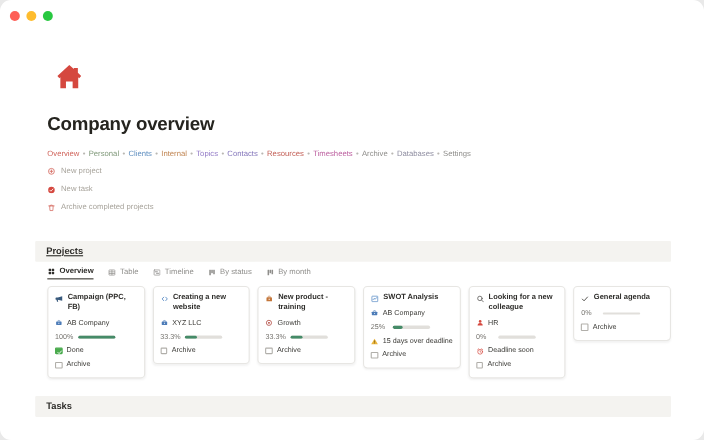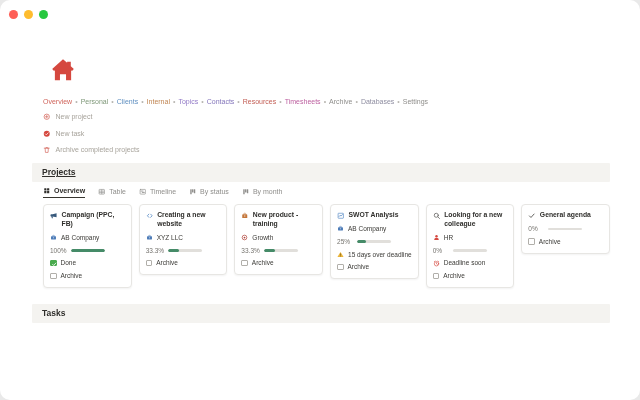--- a/index.html
+++ b/index.html
@@ -11,21 +11,21 @@
   .page-icon { margin:57px 0 0 18px; width:26px; height:27px; }
   .page-icon svg { width:26px; height:27px; }
   .page-title { margin:19px 0 0 11px; font-size:17px; font-weight:700; color:#25241f; letter-spacing:-0.2px; }
   .nav { margin:13px 0 0 11px; font-size:7px; line-height:1.3; white-space:nowrap; }
   .nav a { text-decoration:none; cursor:pointer; }
   .nav .sep { color:#b9b7b2; margin:0 3px; }
   .band { margin-top:17px; background:#f4f3f0; padding:4.5px 10px; font-size:8.5px; font-weight:700; color:#2f2e2b; border-radius:1px; }
   .qa-rows { margin:7px 0 0 11px; }
   .qa-row { display:flex; align-items:center; gap:5px; margin-bottom:9px; font-size:7px; color:#a7a39b; cursor:pointer; }
   .qa-row svg { width:7.5px; height:7.5px; flex:0 0 auto; }
-  .band.projects { margin-top:9px;text-decoration:underline; }
+  .band.projects { margin-top:26px;text-decoration:underline; }
   .tabs { display:flex; gap:13px; margin:5px 0 0 11px; align-items:flex-end; }
   .tab { display:flex; align-items:center; gap:3.5px; font-size:7px; color:#8f8e8b; padding-bottom:3px; cursor:pointer; }
   .tab svg { width:7.5px; height:7.5px; }
   .tab.active { color:#2f2e2b; font-weight:700; border-bottom:1.6px solid #37352f; }
   .cards { display:flex; gap:7px; align-items:flex-start; margin:6px 0 0 11px; }
   .card { flex:1 1 0; background:#fff; border:1px solid #e7e6e3; border-radius:4px; box-shadow:0 1px 2px rgba(0,0,0,0.05); padding:6px 6px 7px 6px; display:flex; flex-direction:column; gap:5px; cursor:pointer; }
   .ctitle-row { display:flex; gap:4px; font-size:6.8px; font-weight:700; color:#2f2e2b; line-height:1.3; }
   .ctitle-row svg { width:7.5px; height:7.5px; flex:0 0 auto; margin-top:0.5px; }
   .crow { display:flex; align-items:center; gap:4px; font-size:6.5px; color:#3a3935; line-height:1.2; }
   .crow svg { width:7px; height:7px; flex:0 0 auto; }
@@ -47,20 +47,21 @@
     <span class="dot" style="background: rgb(40, 200, 64);"></span>
   </div>
 
   <div class="content">
     <div class="page-icon" style="color: rgb(213, 72, 63);">
       <svg viewBox="0 0 24 24">
           <path fill="currentColor" d="M15.8 4h3.4v4l2.8 2.6-1.7 1.9-.8-.7V21h-4.7v-5.6h-5.6V21H4.5v-9.2l-.8.7L2 10.6 12 1.5l3.8 3.4V4z"></path>
         </svg>
     </div>
 
+    <h1 class="page-title">Company overview</h1>
 
     <div class="nav">
       <a style="color: rgb(208, 101, 92);">Overview</a><span class="sep">•</span><a style="color: rgb(127, 152, 121);">Personal</a><span class="sep">•</span><a style="color: rgb(95, 143, 192);">Clients</a><span class="sep">•</span><a style="color: rgb(192, 133, 82);">Internal</a><span class="sep">•</span><a style="color: rgb(145, 121, 198);">Topics</a><span class="sep">•</span><a style="color: rgb(132, 118, 187);">Contacts</a><span class="sep">•</span><a style="color: rgb(194, 93, 84);">Resources</a><span class="sep">•</span><a style="color: rgb(188, 95, 159);">Timesheets</a><span class="sep">•</span><a style="color: rgb(143, 142, 139);">Archive</a><span class="sep">•</span><a style="color: rgb(142, 141, 160);">Databases</a><span class="sep">•</span><a style="color: rgb(143, 142, 139);">Settings</a>
     </div>
 
 
     <div class="qa-rows">
       <div class="qa-row">
         <svg viewBox="0 0 24 24" style="color:#d5695f">
             <circle cx="12" cy="12" r="8.5" fill="none" stroke="currentColor" stroke-width="2.4"></circle>

